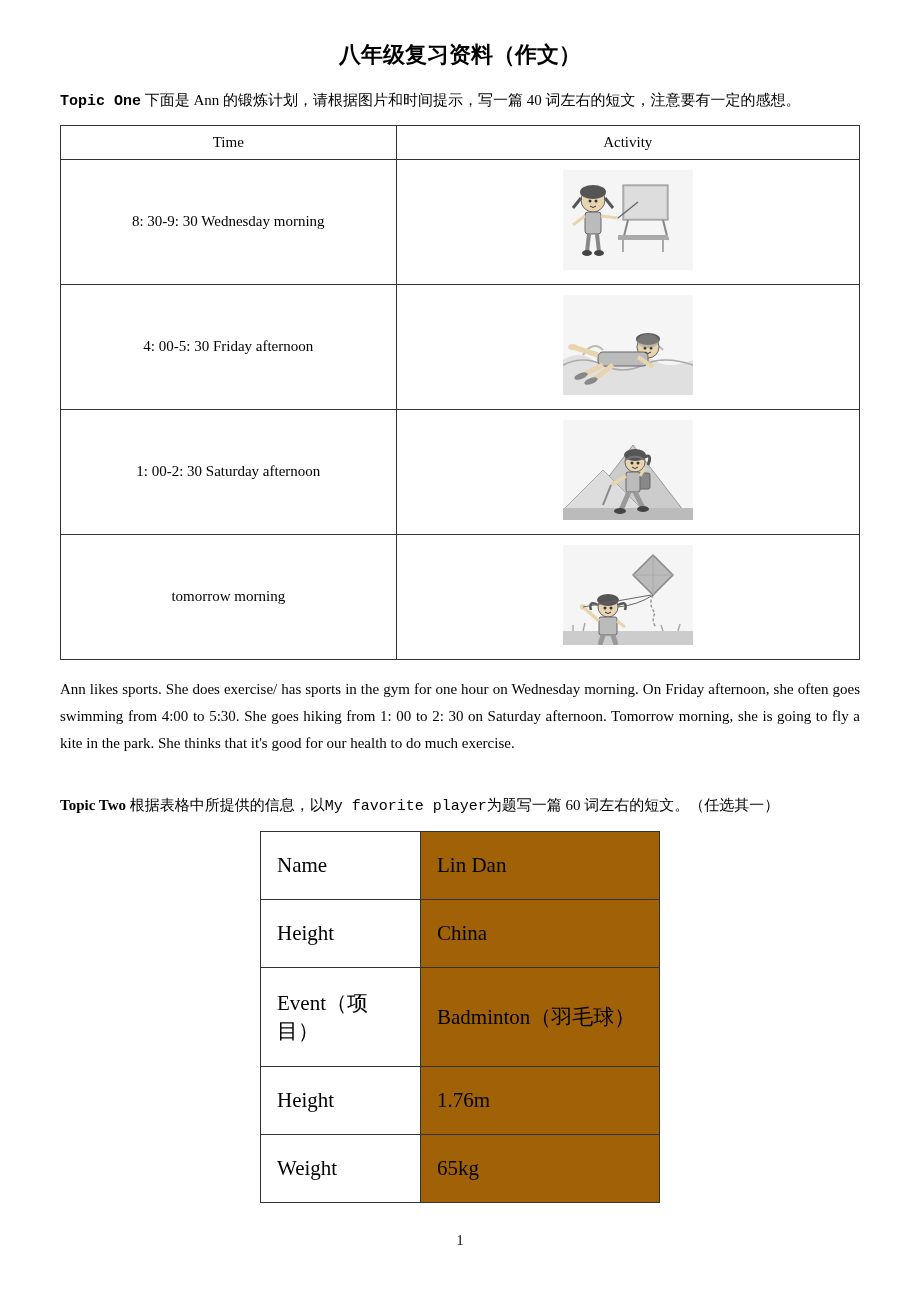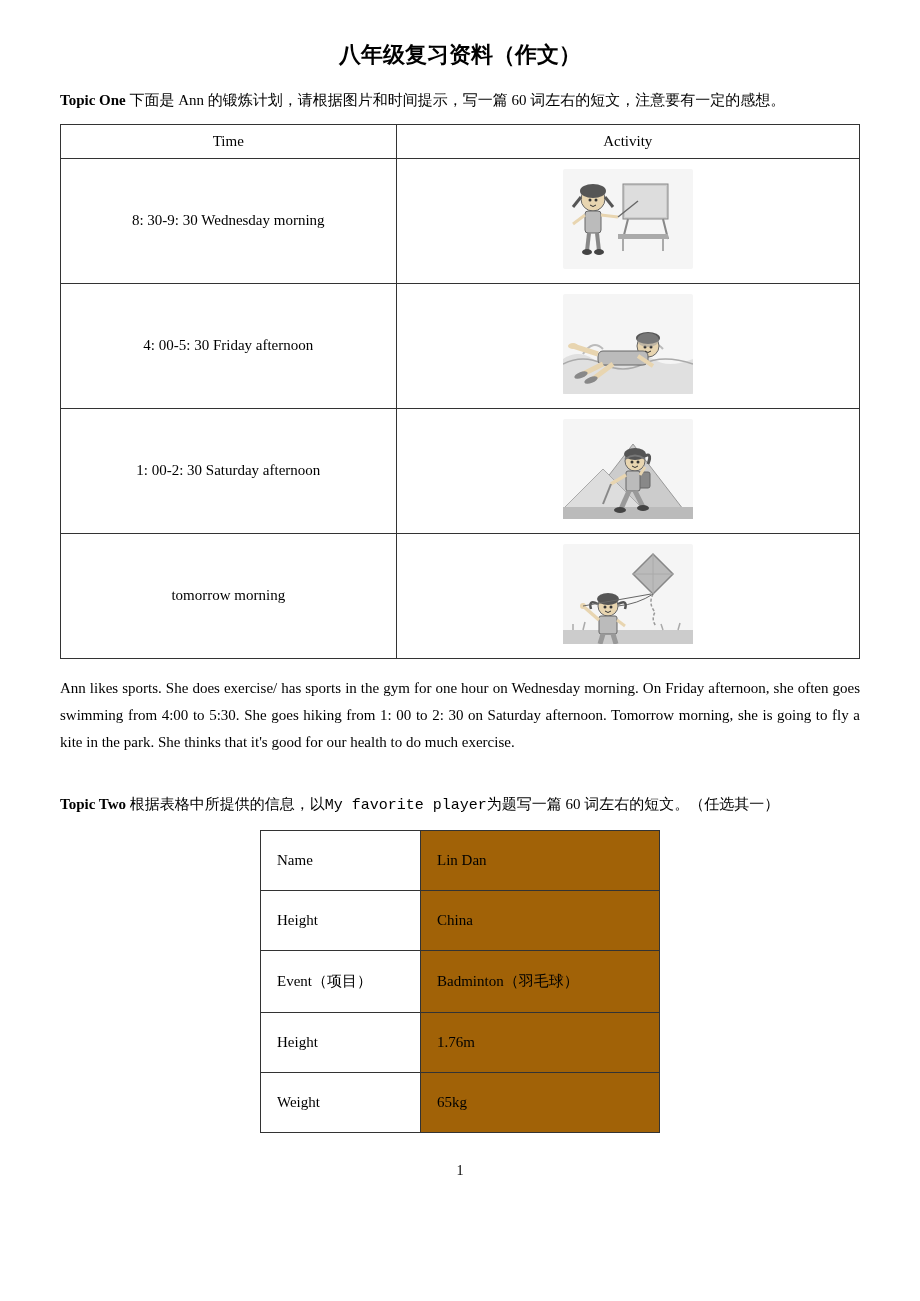--- a/index.html
+++ b/index.html
@@ -22,20 +22,21 @@
       font-weight: bold;
       margin-bottom: 18px;
       font-family: Liberation Mono, monospace;
     }
     .topic-one-intro {
       margin-bottom: 10px;
       line-height: 1.7;
     }
     .topic-one-intro .bold {
       font-weight: bold;
+      font-family: Liberation Mono, monospace;
     }
     
     .schedule-table {
       width: 100%;
       border-collapse: collapse;
       margin-bottom: 16px;
     }
     .schedule-table th {
       border: 1px solid #333;
       padding: 8px 12px;
@@ -82,21 +83,21 @@
       font-family: "Courier New", Courier, monospace;
     }
     .player-table {
       border-collapse: collapse;
       margin: 0 auto;
       width: 400px;
     }
     .player-table td {
       border: 1px solid #333;
       padding: 21px 16px;
-      font-size: 15px;
+      font-size: 21px;
     }
     .player-table td:first-child {
       width: 160px;
       background: #fff;
     }
     .player-table td:last-child {
       background: #a16207;
     }
     .page-number {
       text-align: center;
@@ -106,21 +107,21 @@
     .section-gap {
     }
   </style>
 </head>
 <body>
 
 <div class="page-title">八年级复习资料（作文）</div>
 
 <div class="topic-one-intro">
   <span class="bold">Topic One</span>
-  <span>下面是 Ann 的锻炼计划，请根据图片和时间提示，写一篇 60 词左右的短文，注意要有一定的感想。</span>
+  <span>下面是 Ann 的锻炼计划，请根据图片和时间提示，写一篇 40 词左右的短文，注意要有一定的感想。</span>
 </div>
 
 <table class="schedule-table">
   <thead>
     <tr>
       <th>Time</th>
       <th>Activity</th>
     </tr>
   </thead>
   <tbody>

